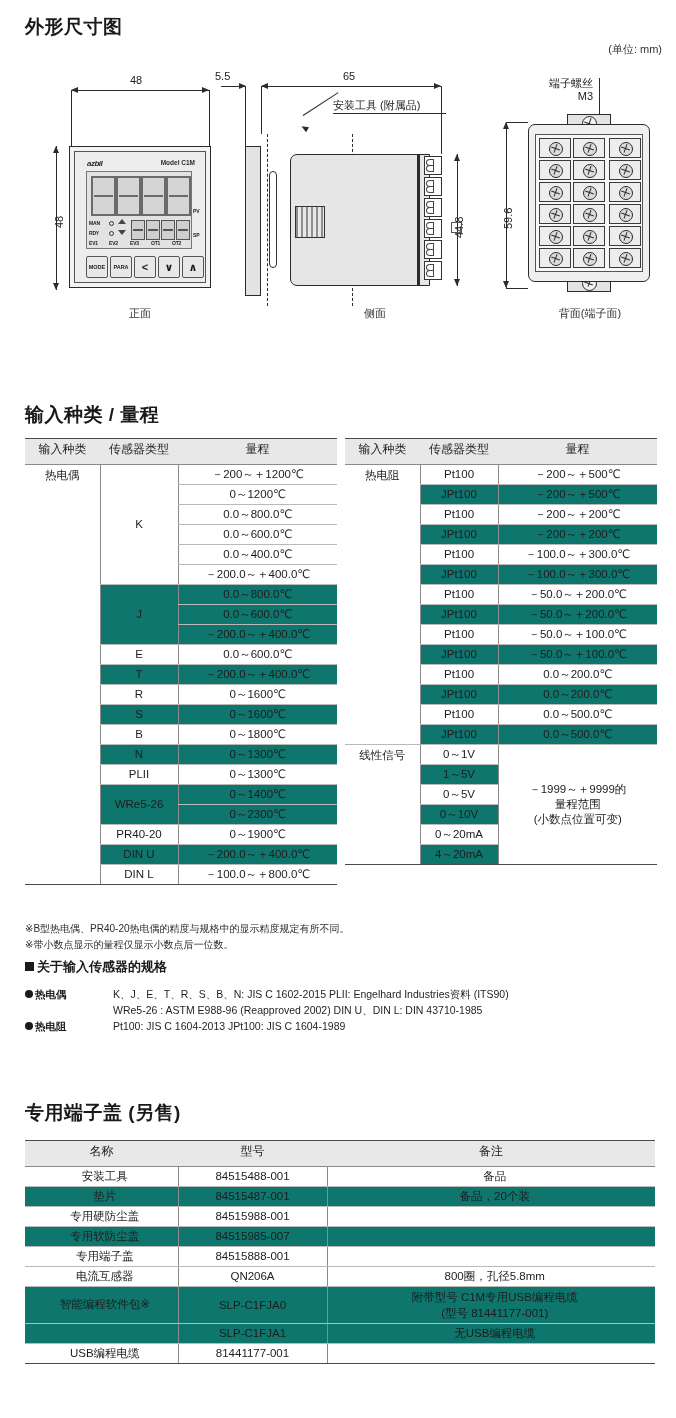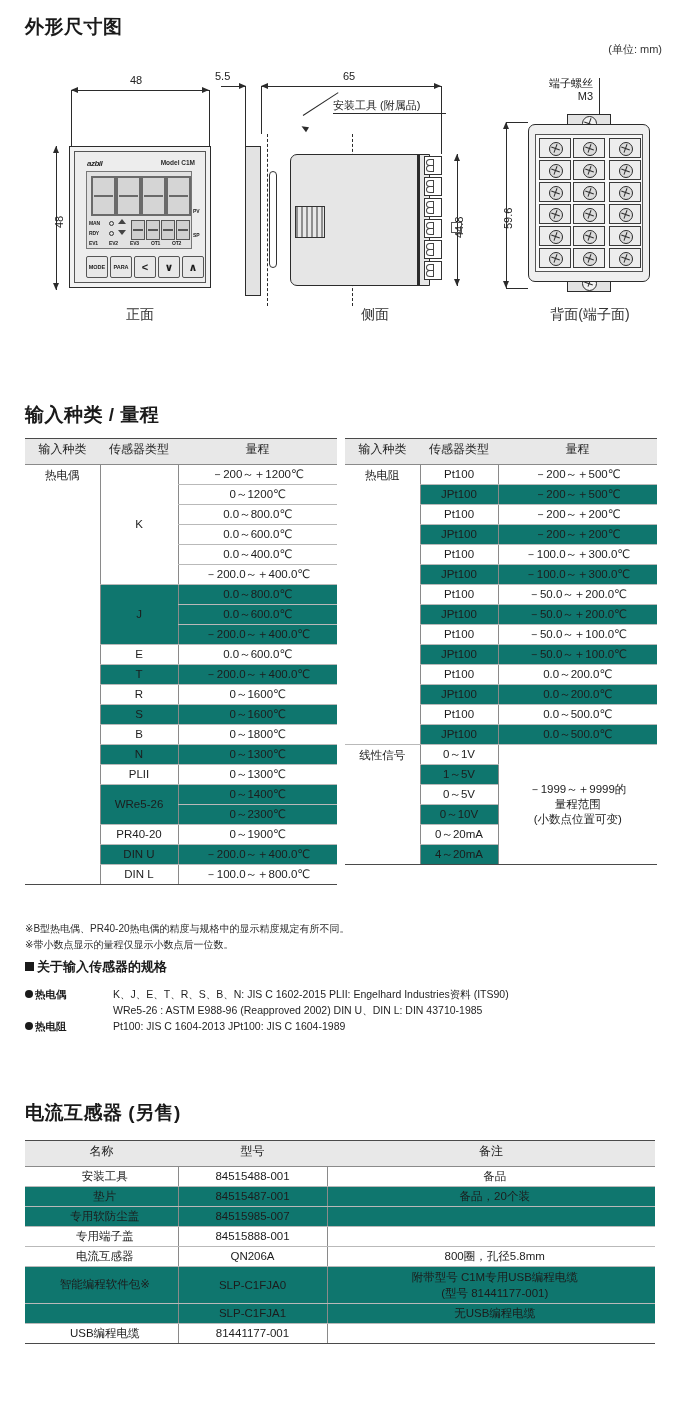--- a/index.html
+++ b/index.html
@@ -56,21 +56,21 @@
   .arrowR { border-left: 7px solid #2b2b2b; }
   .arrowU, .arrowD {
     position: absolute; width: 0; height: 0;
     border-left: 3px solid transparent;
     border-right: 3px solid transparent;
   }
   .arrowU { border-bottom: 7px solid #2b2b2b; }
   .arrowD { border-top: 7px solid #2b2b2b; }
 
   .caption {
-    position: absolute; font-size: 14px; color: #333; text-align: center;
+    position: absolute; font-size: 11px; color: #333; text-align: center;
   }
 
   
   #front-view {
     position: absolute; left: 44px; top: 90px;
     width: 142px; height: 142px;
     border: 1.5px solid #2b2b2b;
     background: #f2f2f2;
     box-sizing: border-box;
   }
@@ -650,21 +650,21 @@
     <span class="bullet-ci"></span><span>热电偶</span>
   </div>
   <div class="spec-row" style="left:113px; top:988px;">K、J、E、T、R、S、B、N: JIS C 1602-2015   PLII: Engelhard Industries资料 (ITS90)</div>
   <div class="spec-row" style="left:113px; top:1004px;">WRe5-26 : ASTM E988-96 (Reapproved 2002)    DIN U、DIN L: DIN 43710-1985</div>
 
   <div class="spec-key" style="left:25px; top:1020px;">
     <span class="bullet-ci"></span><span>热电阻</span>
   </div>
   <div class="spec-row" style="left:113px; top:1020px;">Pt100: JIS C 1604-2013    JPt100: JIS C 1604-1989</div>
 
-  <h2 id="sec-opt-title" class="section-title">电流互感器 (另售)</h2>
+  <h2 id="sec-opt-title" class="section-title">专用端子盖 (另售)</h2>
 
   <table id="tbl-opt" class="grid">
     <colgroup>
         <col style="width:153px">
         <col style="width:149px">
         <col style="width:328px">
       </colgroup>
     <thead>
         <tr>
       <th>名称</th>
@@ -677,20 +677,25 @@
           <td class="left">安装工具</td>
           <td class="sep-l">84515488-001</td>
           <td class="sep-l left">备品</td>
         </tr>
         <tr>
           <td class="left shade">垫片</td>
           <td class="sep-l shade">84515487-001</td>
           <td class="sep-l left shade">备品，20个装</td>
         </tr>
         <tr>
+          <td class="left">专用硬防尘盖</td>
+          <td class="sep-l">84515988-001</td>
+          <td class="sep-l left"></td>
+        </tr>
+        <tr>
           <td class="left shade">专用软防尘盖</td>
           <td class="sep-l shade">84515985-007</td>
           <td class="sep-l left shade"></td>
         </tr>
         <tr>
           <td class="left">专用端子盖</td>
           <td class="sep-l">84515888-001</td>
           <td class="sep-l left"></td>
         </tr>
         <tr>

